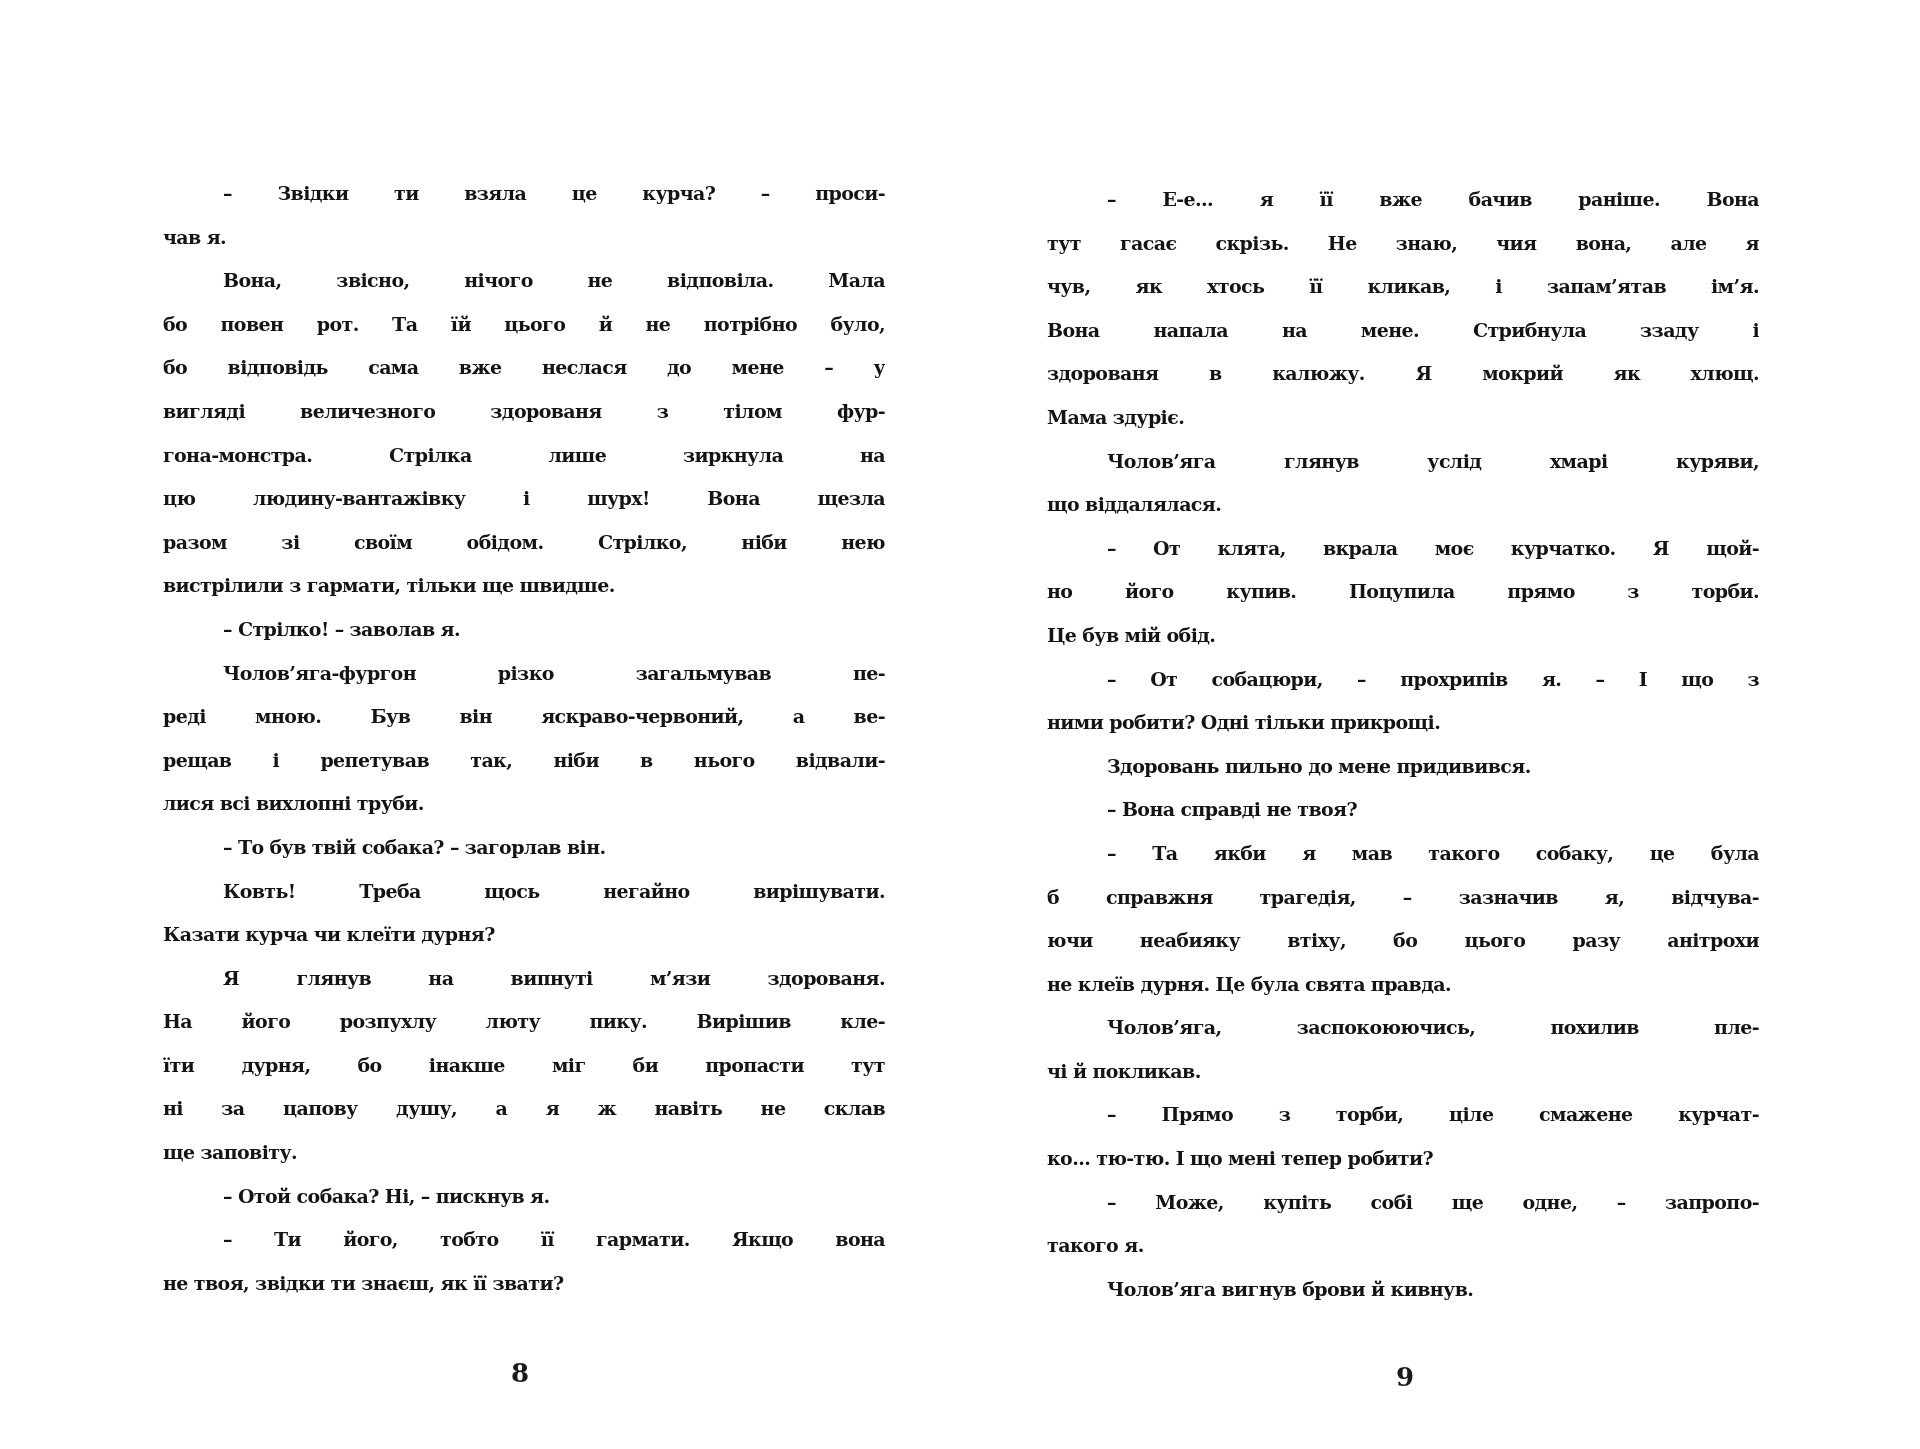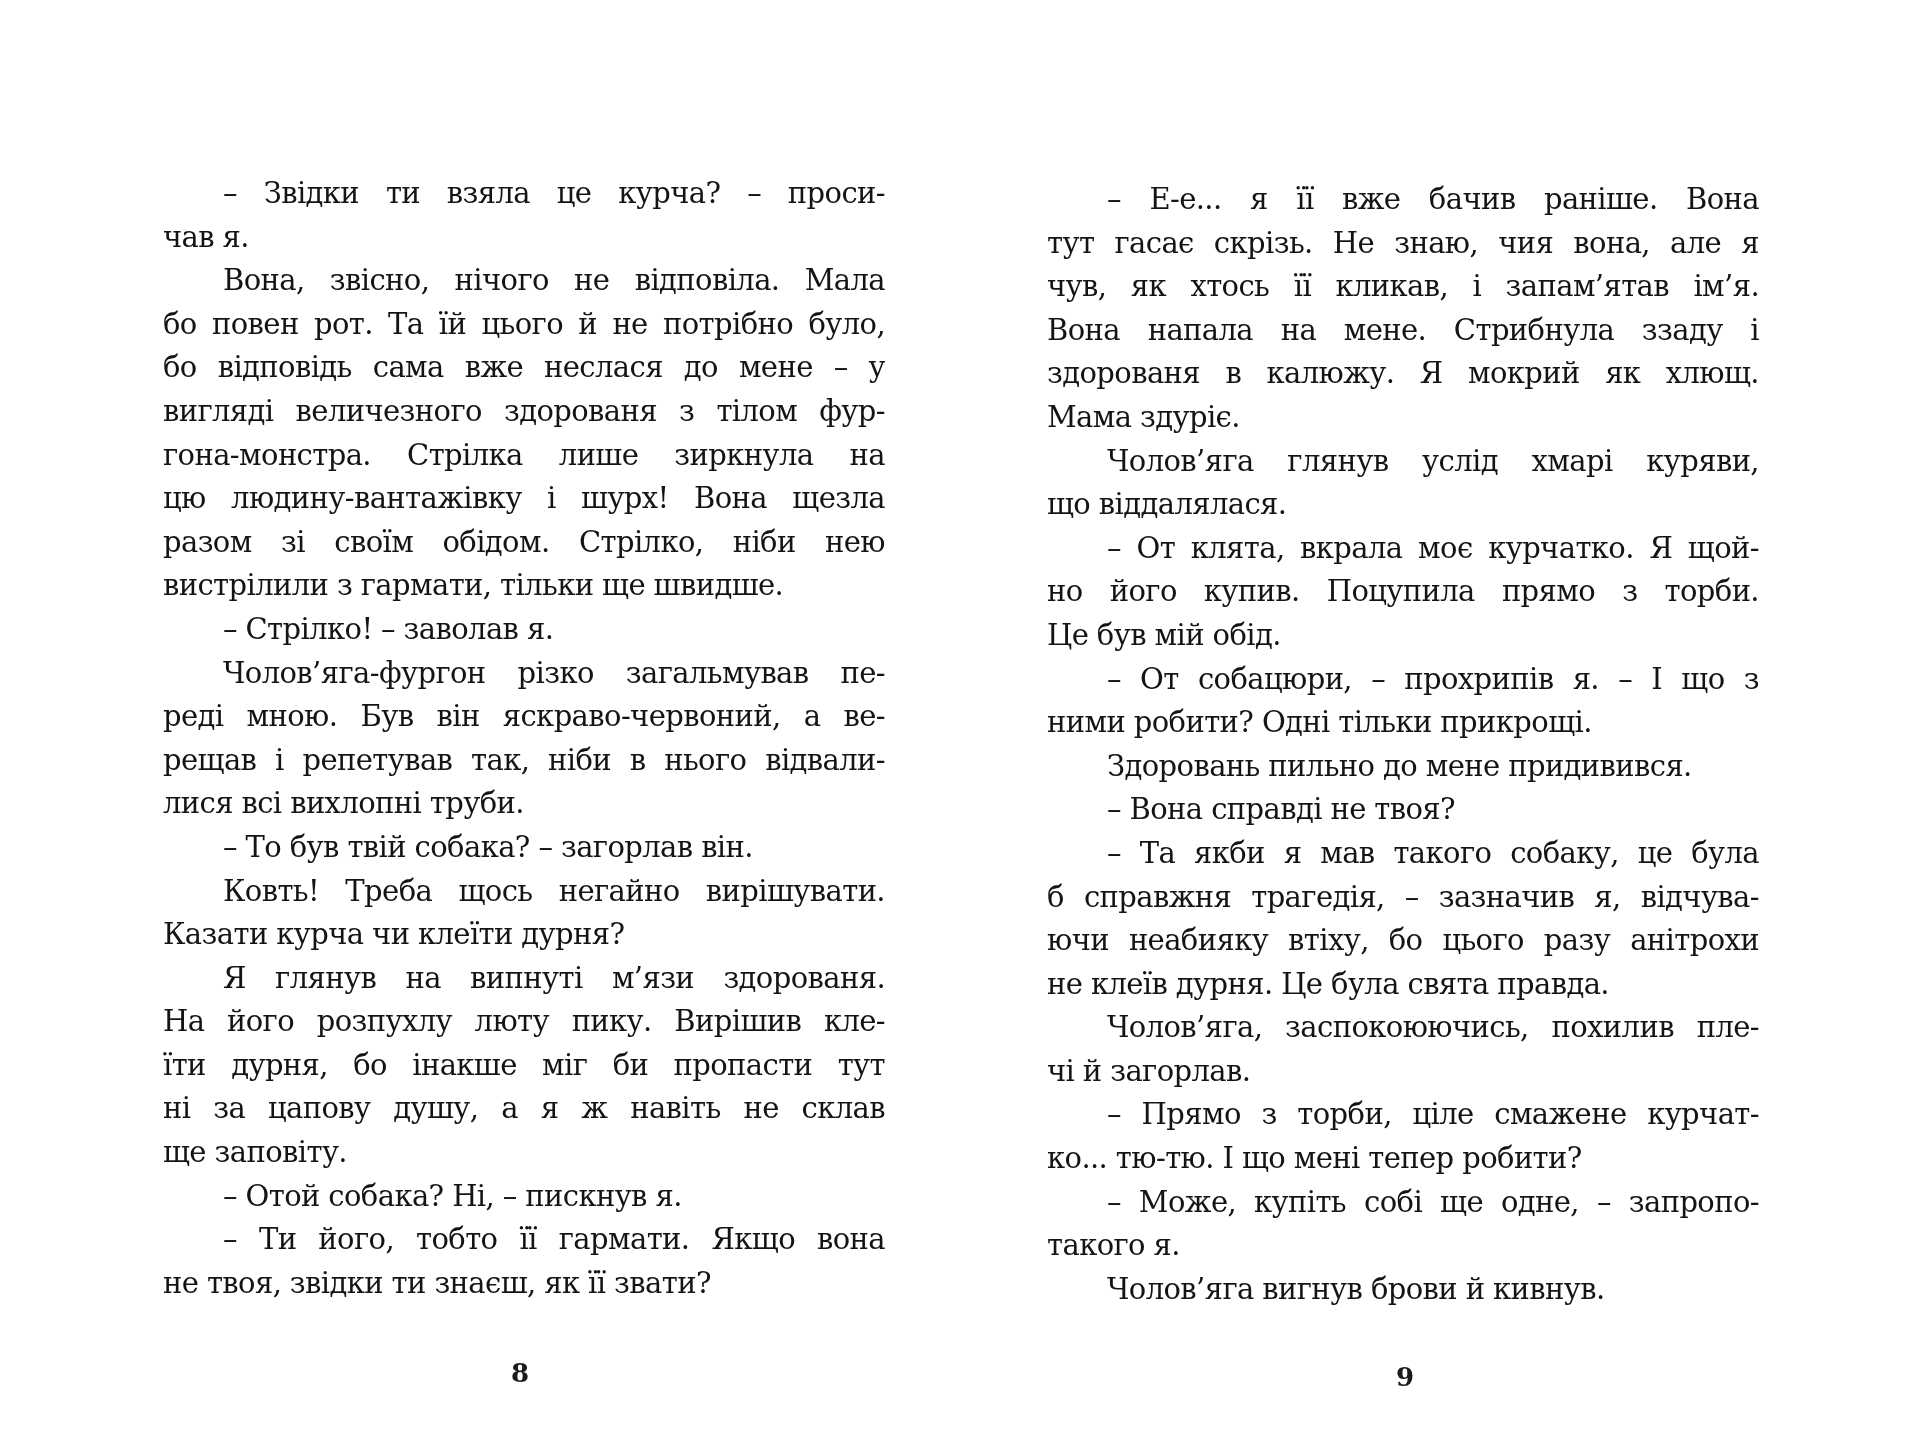--- a/index.html
+++ b/index.html
@@ -25,22 +25,22 @@
       top: 172px;
       height: 1130px;
     }
     .page-left  { left: 163px;  width: 722px; }
     .page-right { left: 1047px; width: 712px; margin-top: 6px; }
 
     .line {
       display: block;
       height: 43.6px;
       line-height: 43.6px;
-      font-size: 29px;
-      font-weight: normal;
+      font-size: 19px;
+      font-weight: bold;
       letter-spacing: -0.6px;
       white-space: nowrap;
       text-align: justify;
       text-align-last: justify;
       overflow: hidden;
     }
     .line.indent { padding-left: 60px; }
     .line.last { text-align-last: left; }
 
     .page-number {
@@ -102,21 +102,21 @@
       <span class="line last">Це був мій обід.</span>
       <span class="line indent">– От собацюри, – прохрипів я. – І що з</span>
       <span class="line last">ними робити? Одні тільки прикрощі.</span>
       <span class="line indent last">Здоровань пильно до мене придивився.</span>
       <span class="line indent last">– Вона справді не твоя?</span>
       <span class="line indent">– Та якби я мав такого собаку, це була</span>
       <span class="line">б справжня трагедія, – зазначив я, відчува-</span>
       <span class="line">ючи неабияку втіху, бо цього разу анітрохи</span>
       <span class="line last">не клеїв дурня. Це була свята правда.</span>
       <span class="line indent">Чолов’яга, заспокоюючись, похилив пле-</span>
-      <span class="line last">чі й загорлав.</span>
+      <span class="line last">чі й покликав.</span>
       <span class="line indent">– Прямо з торби, ціле смажене курчат-</span>
       <span class="line last">ко... тю-тю. І що мені тепер робити?</span>
       <span class="line indent">– Може, купіть собі ще одне, – запропо-</span>
       <span class="line last">такого я.</span>
       <span class="line indent last">Чолов’яга вигнув брови й кивнув.</span>
     </div>
 
   <div class="page-number left">8</div>
   <div class="page-number right">9</div>
 </div>

